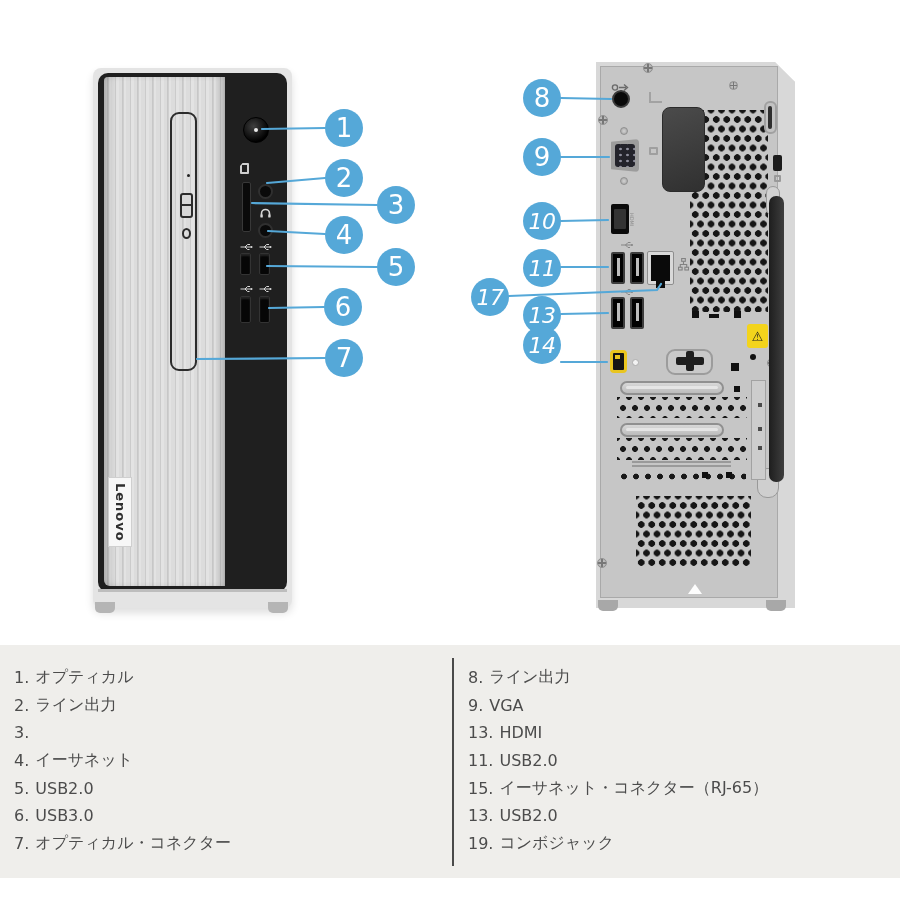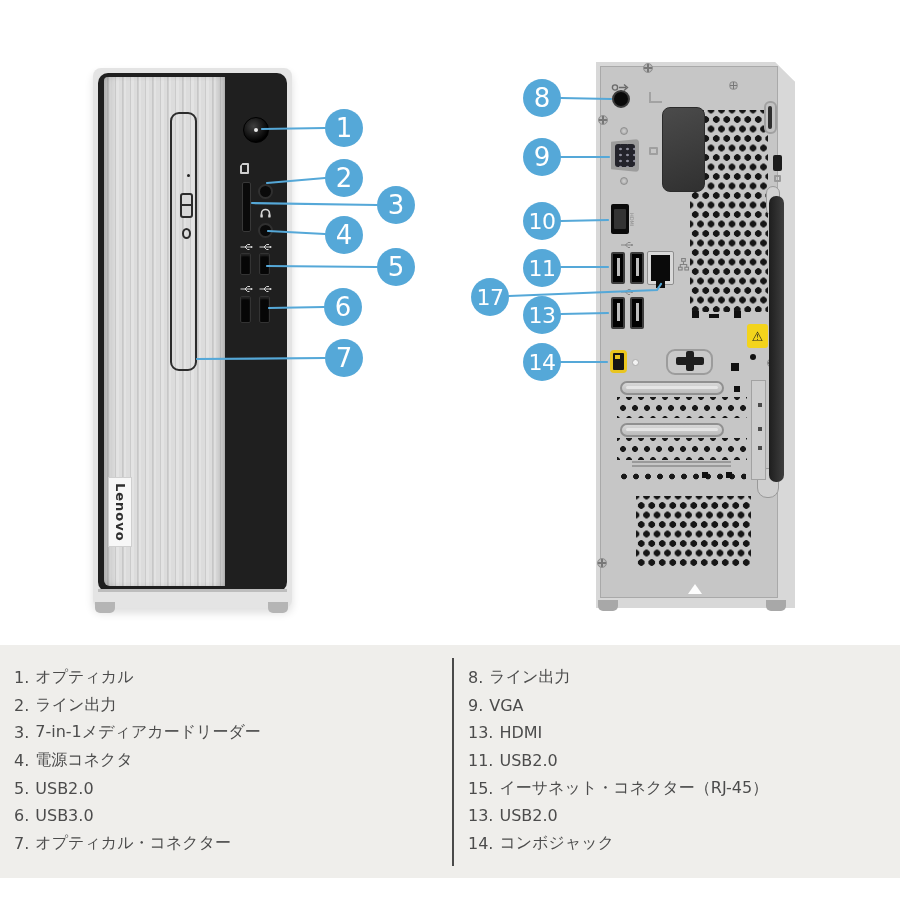--- a/index.html
+++ b/index.html
@@ -5,21 +5,21 @@
   * { box-sizing: border-box; margin: 0; padding: 0; }
   html,body { background:#fff; }
   body { font-family:"DejaVu Sans","Liberation Sans",sans-serif; }
   #stage { position:relative; width:900px; height:900px; background:#ffffff; overflow:hidden; }
   .abs { position:absolute; }
 
   
   .co { position:absolute; width:38px; height:38px; border-radius:50%;
         background:#55a8d8; color:#ffffff; display:flex; align-items:center; justify-content:center;
         font-size:26px; font-weight:500; z-index:5; }
-  .co2 { font-size:22px; letter-spacing:-0.5px; }
+  .co2 { font-size:22px; letter-spacing:-0.5px;font-style:italic; }
 
   
   .front-frame { left:93px; top:68px; width:199px; height:540px; background:#e4e4e4;
                  border-radius:8px; box-shadow:0 5px 9px rgba(0,0,0,.13); }
   .front-bezel { left:98px; top:73px; width:189px; height:519px; background:#1f1f1f; border-radius:10px; }
   .front-silver { left:104px; top:77px; width:121px; height:509px;
       background:
         repeating-linear-gradient(90deg,#dcdcdc 0px,#dcdcdc 3px,#c7c7c7 3.5px,#cfcfcf 4.5px,#e3e3e3 5px,#e3e3e3 7.5px),
         linear-gradient(180deg,#d8d8d8,#cfcfcf);
       border-radius:4px 0 0 6px;
@@ -309,41 +309,40 @@
   <div class="co" style="left:325px;top:216px;">4</div>
   <div class="co" style="left:377px;top:248px;">5</div>
   <div class="co" style="left:324px;top:288px;">6</div>
   <div class="co" style="left:325px;top:339px;">7</div>
   <div class="co" style="left:523px;top:79px;">8</div>
   <div class="co" style="left:523px;top:138px;">9</div>
   <div class="co co2" style="left:523px;top:202px;">10</div>
   <div class="co co2" style="left:523px;top:249px;">11</div>
   <div class="co co2" style="left:471px;top:278px;">17</div>
   <div class="co co2" style="left:523px;top:296px;">13</div>
-  <div class="co co2" style="left:523px;top:343px;text-align:right;">14</div>
+  <div class="co co2" style="left:523px;top:326px;text-align:right;">14</div>
 
   <div class="abs legend"></div>
   <div class="abs divider"></div>
 
   <div class="lcol" style="left:14px;">
     <div class="lrow">
         <span class="lnum">1.</span>
         <span>オプティカル</span>
       </div>
     <div class="lrow">
         <span class="lnum">2.</span>
         <span>ライン出力</span>
       </div>
     <div class="lrow">
         <span class="lnum">3.</span>
-        <span>7-in-1メディアカードリーダー</span>
       </div>
     <div class="lrow">
         <span class="lnum">4.</span>
-        <span>電源コネクタ</span>
+        <span>イーサネット</span>
       </div>
     <div class="lrow">
         <span class="lnum">5.</span>
         <span>USB2.0</span>
       </div>
     <div class="lrow">
         <span class="lnum">6.</span>
         <span>USB3.0</span>
       </div>
     <div class="lrow">
@@ -364,25 +363,25 @@
     <div class="lrow">
         <span class="lnum">13.</span>
         <span>HDMI</span>
       </div>
     <div class="lrow">
         <span class="lnum">11.</span>
         <span>USB2.0</span>
       </div>
     <div class="lrow">
         <span class="lnum">15.</span>
-        <span>イーサネット・コネクター（RJ-45）</span>
+        <span>イーサネット・コネクター（RJ-65）</span>
       </div>
     <div class="lrow">
         <span class="lnum">13.</span>
         <span>USB2.0</span>
       </div>
     <div class="lrow">
-        <span class="lnum">14.</span>
+        <span class="lnum">19.</span>
         <span>コンボジャック</span>
       </div>
   </div>
 
 </div>
 
 </body></html>

